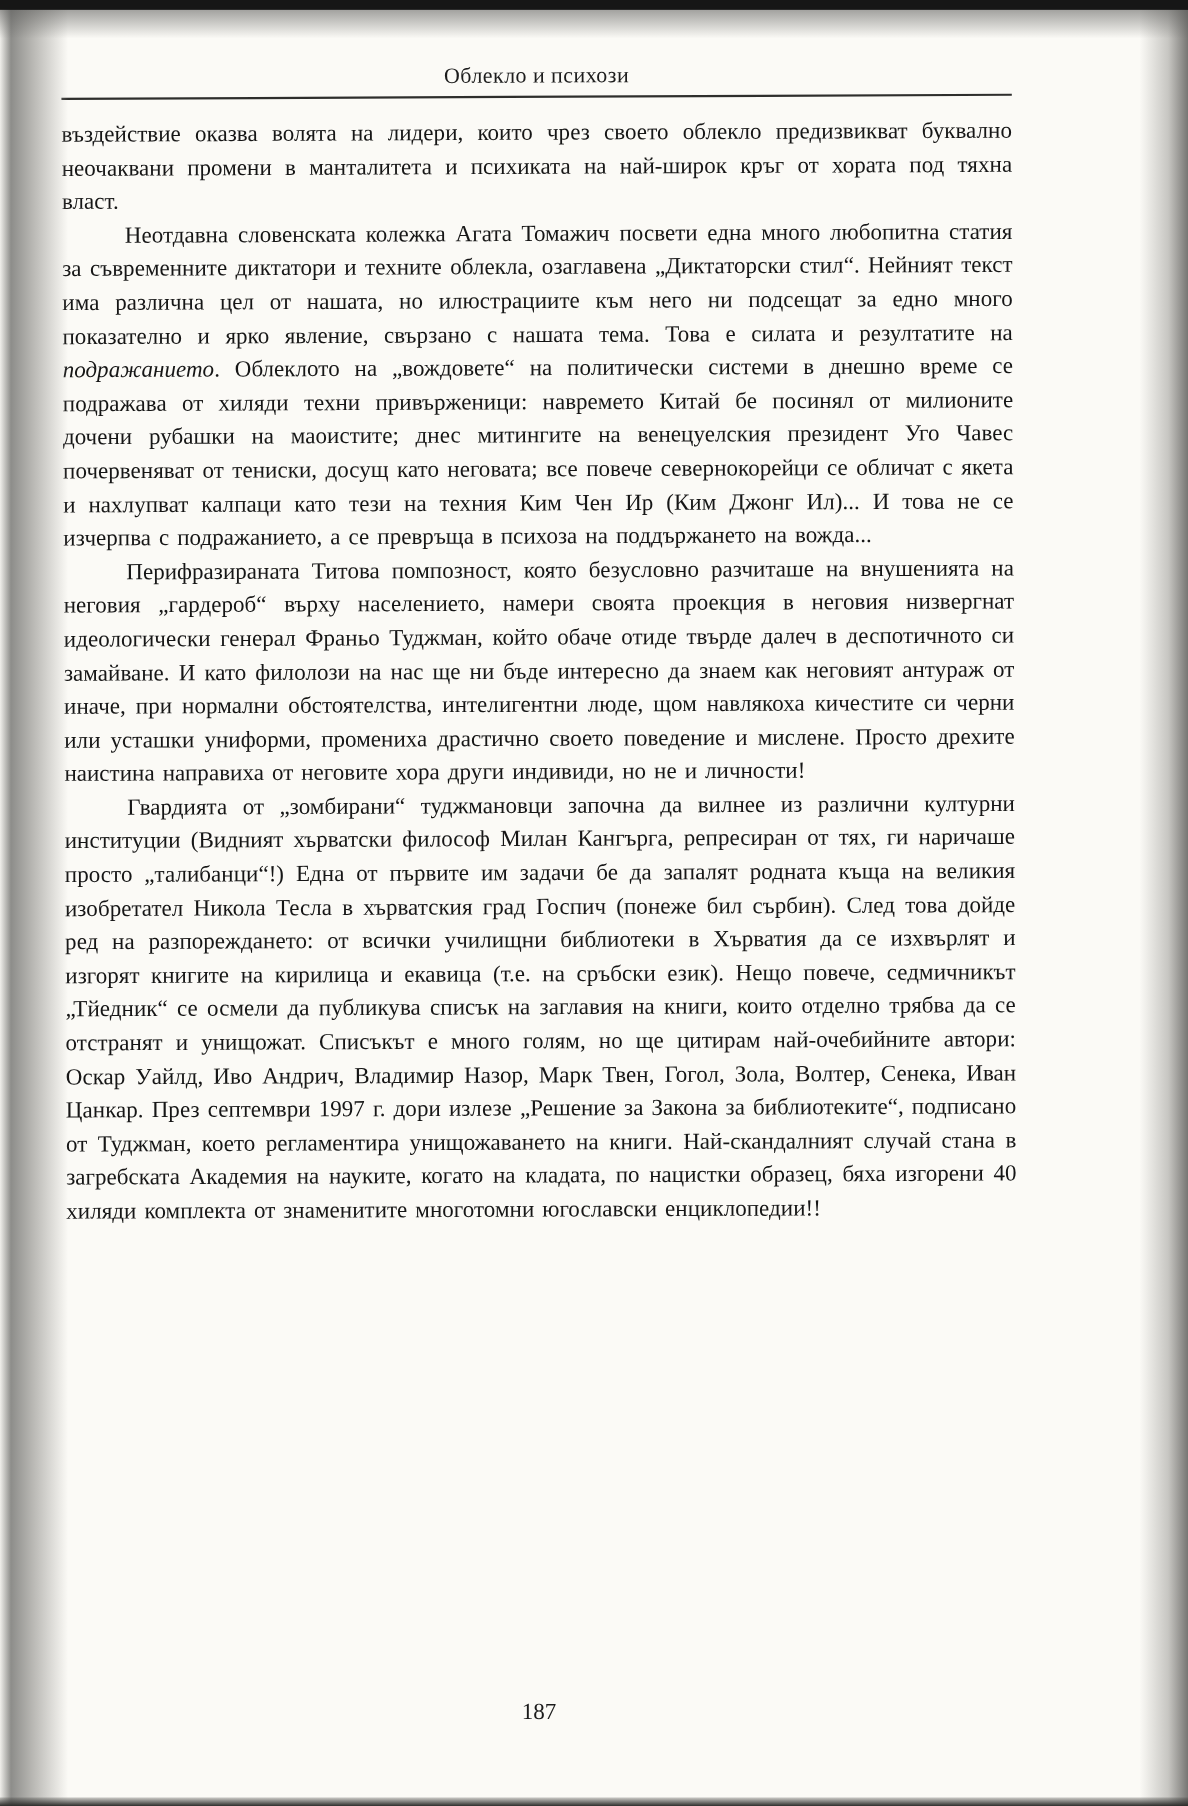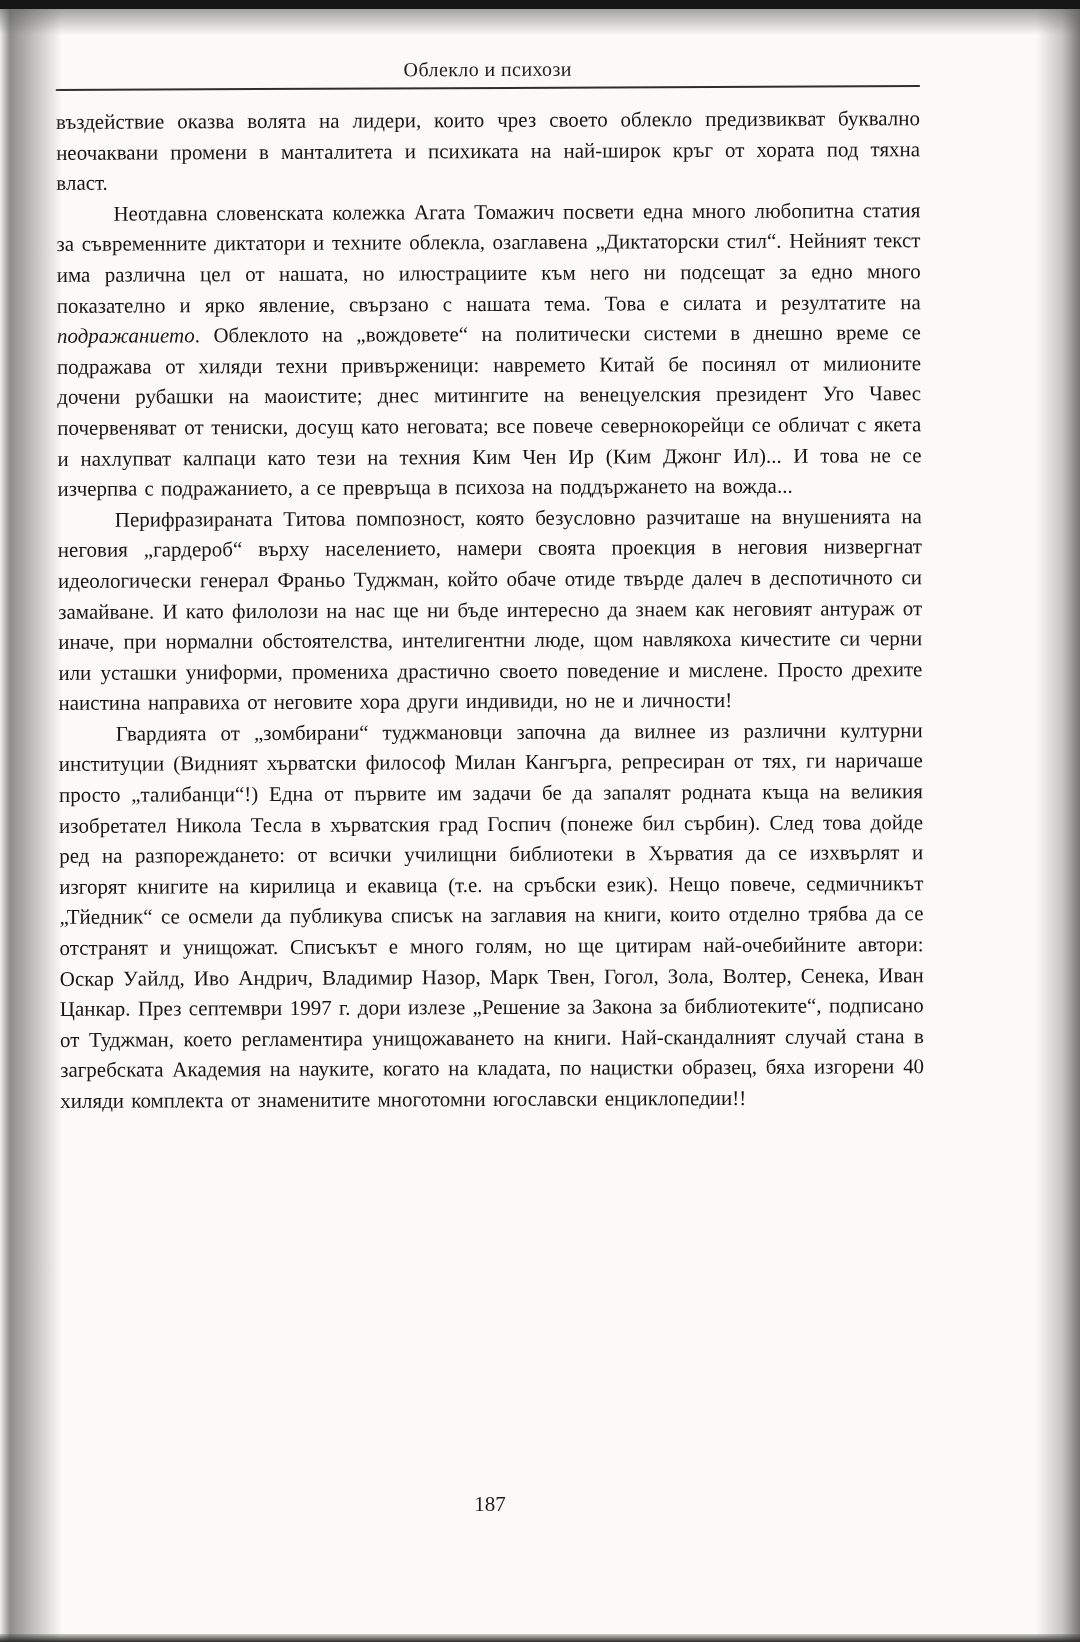--- a/index.html
+++ b/index.html
@@ -71,21 +71,21 @@
     text-align: justify;
     text-indent: 57px;
     word-spacing: 2px;
     color: #161616;
   }
   .bodytext p.cont { text-indent: 0; }
   .bodytext i { }
 
   .pagenum {
     position: absolute;
-    top: 1492px;
+    top: 1544px;
     left: 58px;
     width: 864px;
     text-align: center;
     font-size: 21px;
     color: #1b1b1b;
     z-index: 2;
   }
 </style>
 </head>
 <body>

